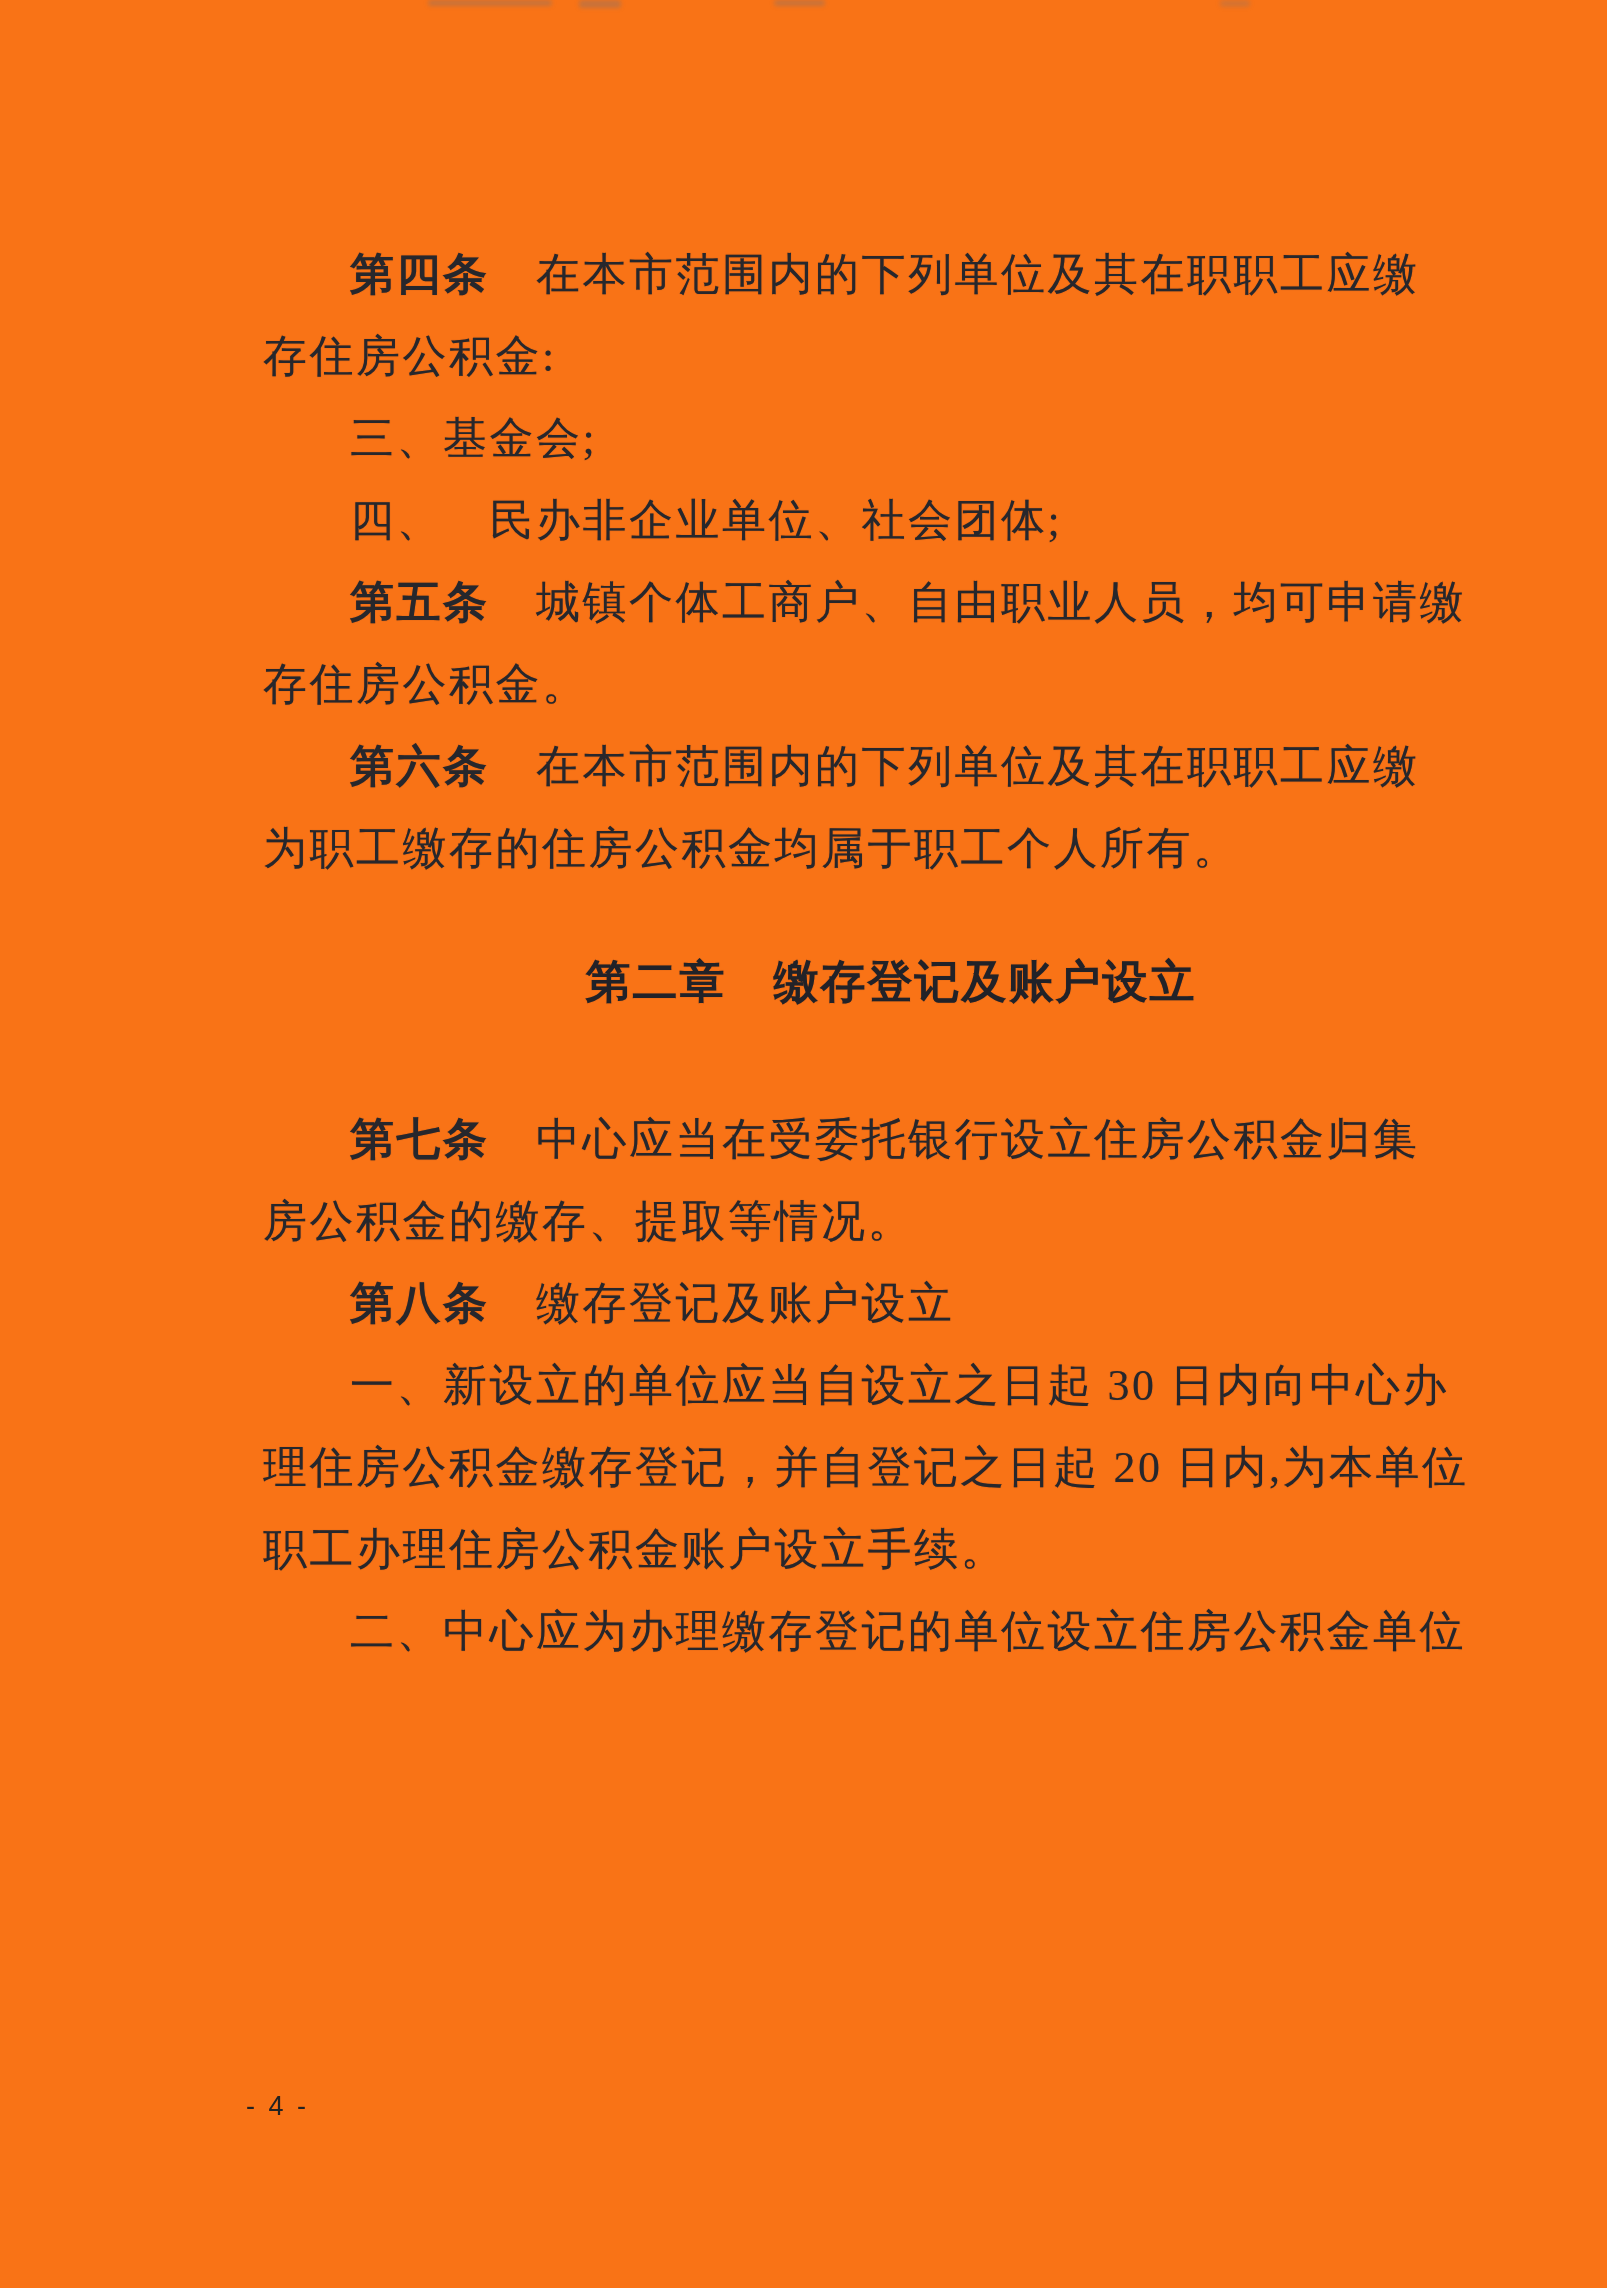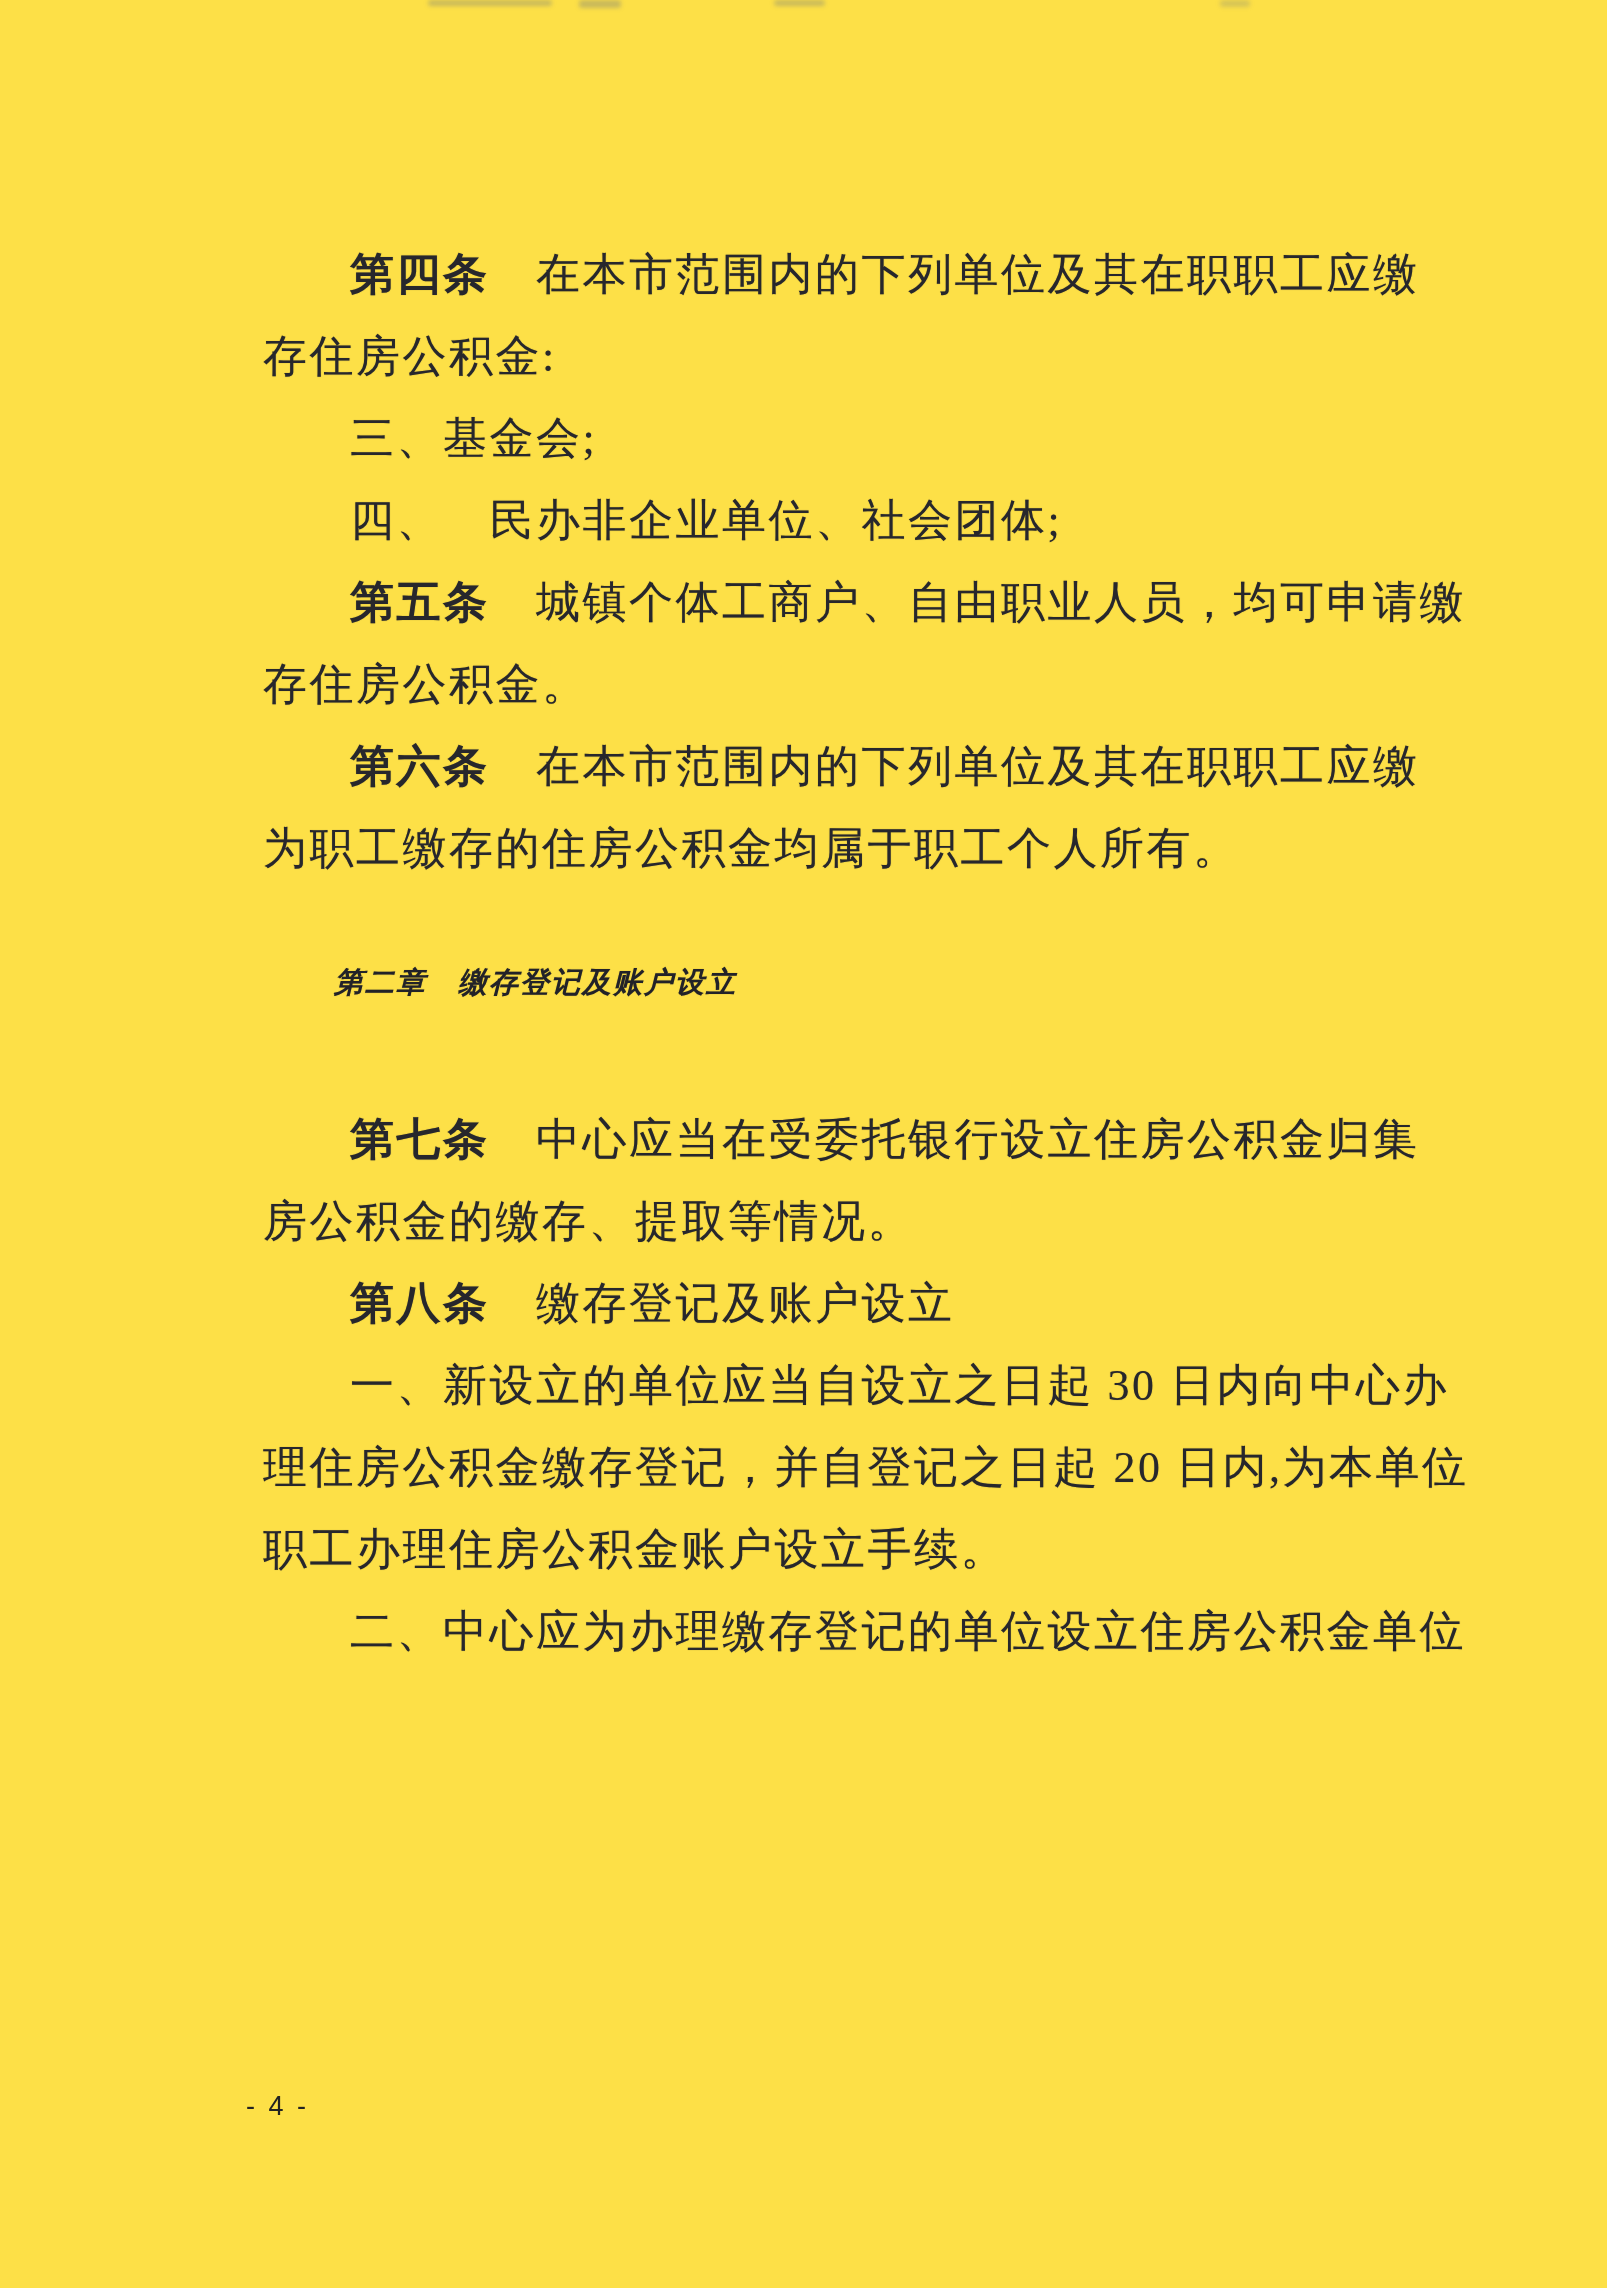--- a/index.html
+++ b/index.html
@@ -6,21 +6,21 @@
     margin: 0;
     padding: 0;
     background: #e8e8e8;
     font-family: "Liberation Serif", "DejaVu Serif", serif;
   }
   .page {
     position: relative;
     width: 1608px;
     height: 2289px;
     margin: 0 auto;
-    background: #fde047;
+    background: #f97316;
     overflow: hidden;
     color: #27272c;
   }
   
   .smudge {
     position: absolute;
     top: 0;
     border-radius: 3px;
     filter: blur(2px);
     background: rgba(105, 115, 130, 0.35);
@@ -44,30 +44,29 @@
     text-shadow: 0 0 1px rgba(35, 35, 48, 0.45);
   }
   .line.cont { padding-left: 263px; }  
   .line.para { padding-left: 350px; }  
   .term { font-weight: bold; }
 
   .heading {
     margin: 51px 0 76px 263px;
     width: 1114px;
     padding-left: 71px;
-    text-align: left;
+    text-align: center;
     font-family: "Liberation Sans", "DejaVu Sans", sans-serif;
     font-weight: bold;
-    font-size: 29px;
+    font-size: 45px;
     letter-spacing: 2px;
     line-height: 82px;
     white-space: nowrap;
     color: #222228;
     text-shadow: 0 0 1px rgba(35, 35, 48, 0.4);
-    font-style: italic;
   }
 
   .page-number {
     position: absolute;
     left: 246px;
     top: 2091px;
     font-family: "Liberation Sans", "DejaVu Sans", sans-serif;
     font-size: 27px;
     font-weight: 500;
     letter-spacing: 3px;

